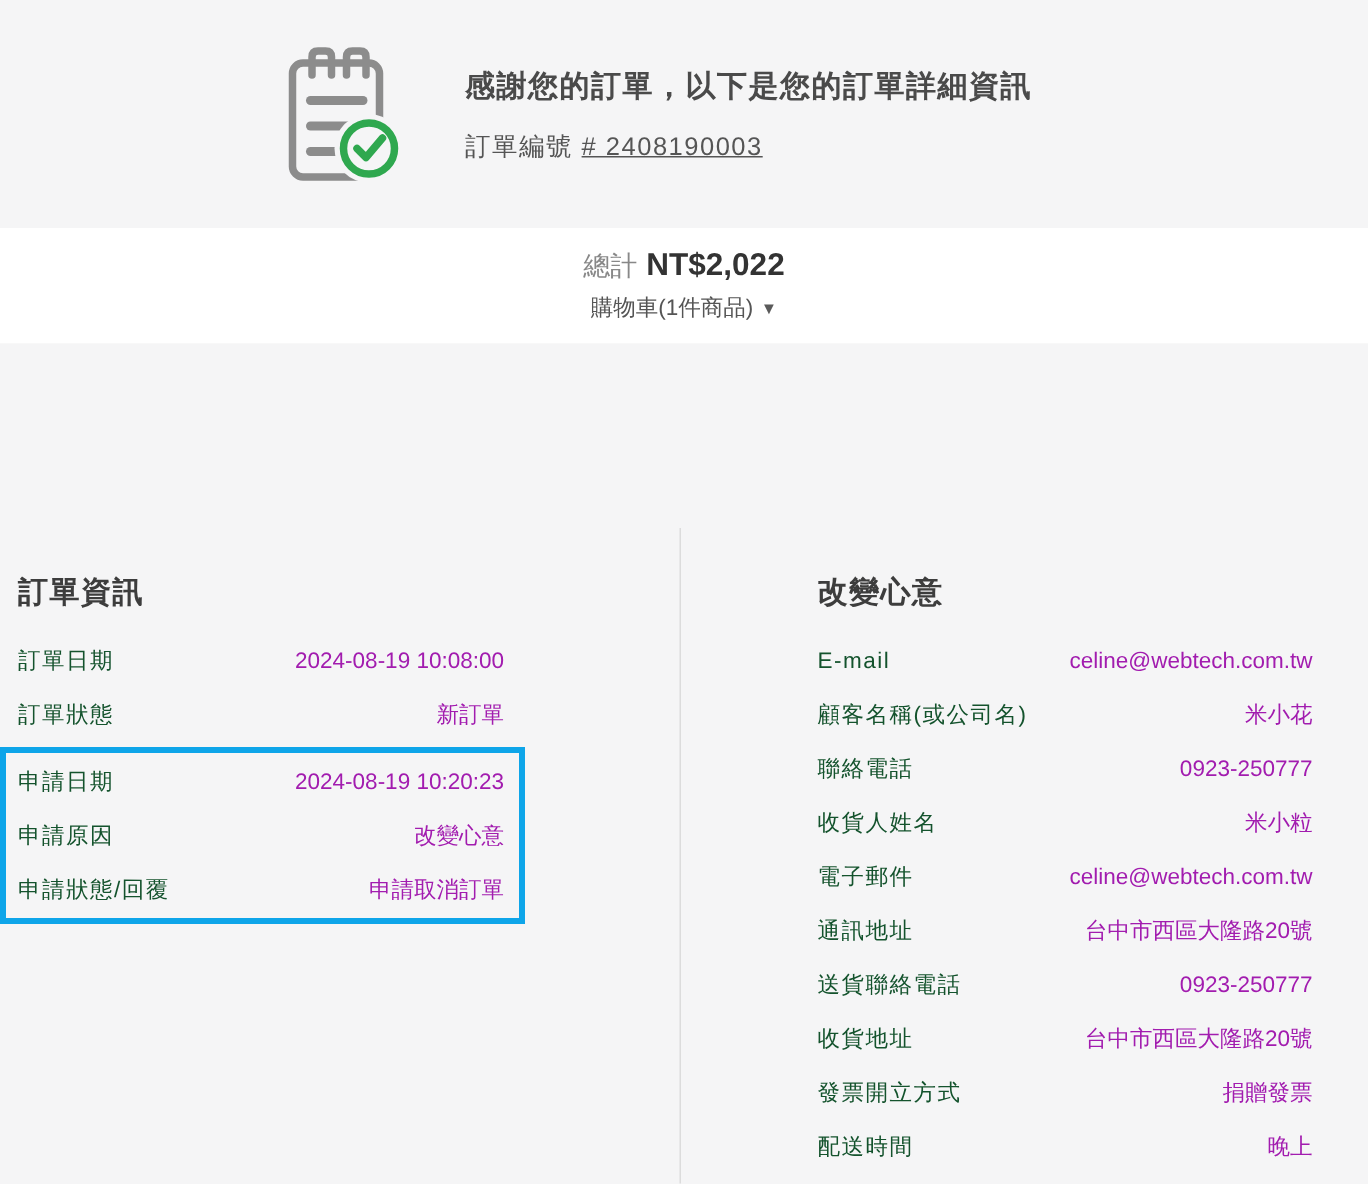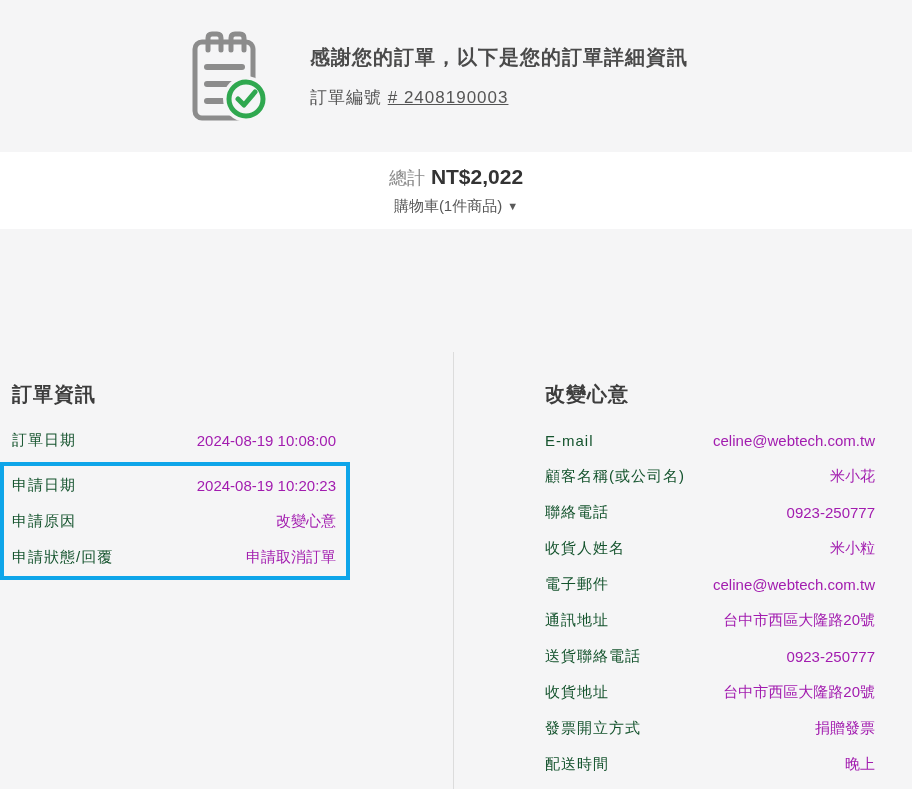--- a/index.html
+++ b/index.html
@@ -92,20 +92,24 @@
 
     <section class="col col-left">
       <h2>訂單資訊</h2>
       <div class="rows">
 
           <div class="row">
             <span class="lbl">訂單日期</span>
             <span class="val">2024-08-19 10:08:00</span>
           </div>
 
+          <div class="row">
+            <span class="lbl">訂單狀態</span>
+            <span class="val">新訂單</span>
+          </div>
         </div>
       <div class="highlight-box">
         <div class="rows">
 
             <div class="row">
               <span class="lbl">申請日期</span>
               <span class="val">2024-08-19 10:20:23</span>
             </div>
 
             <div class="row">

